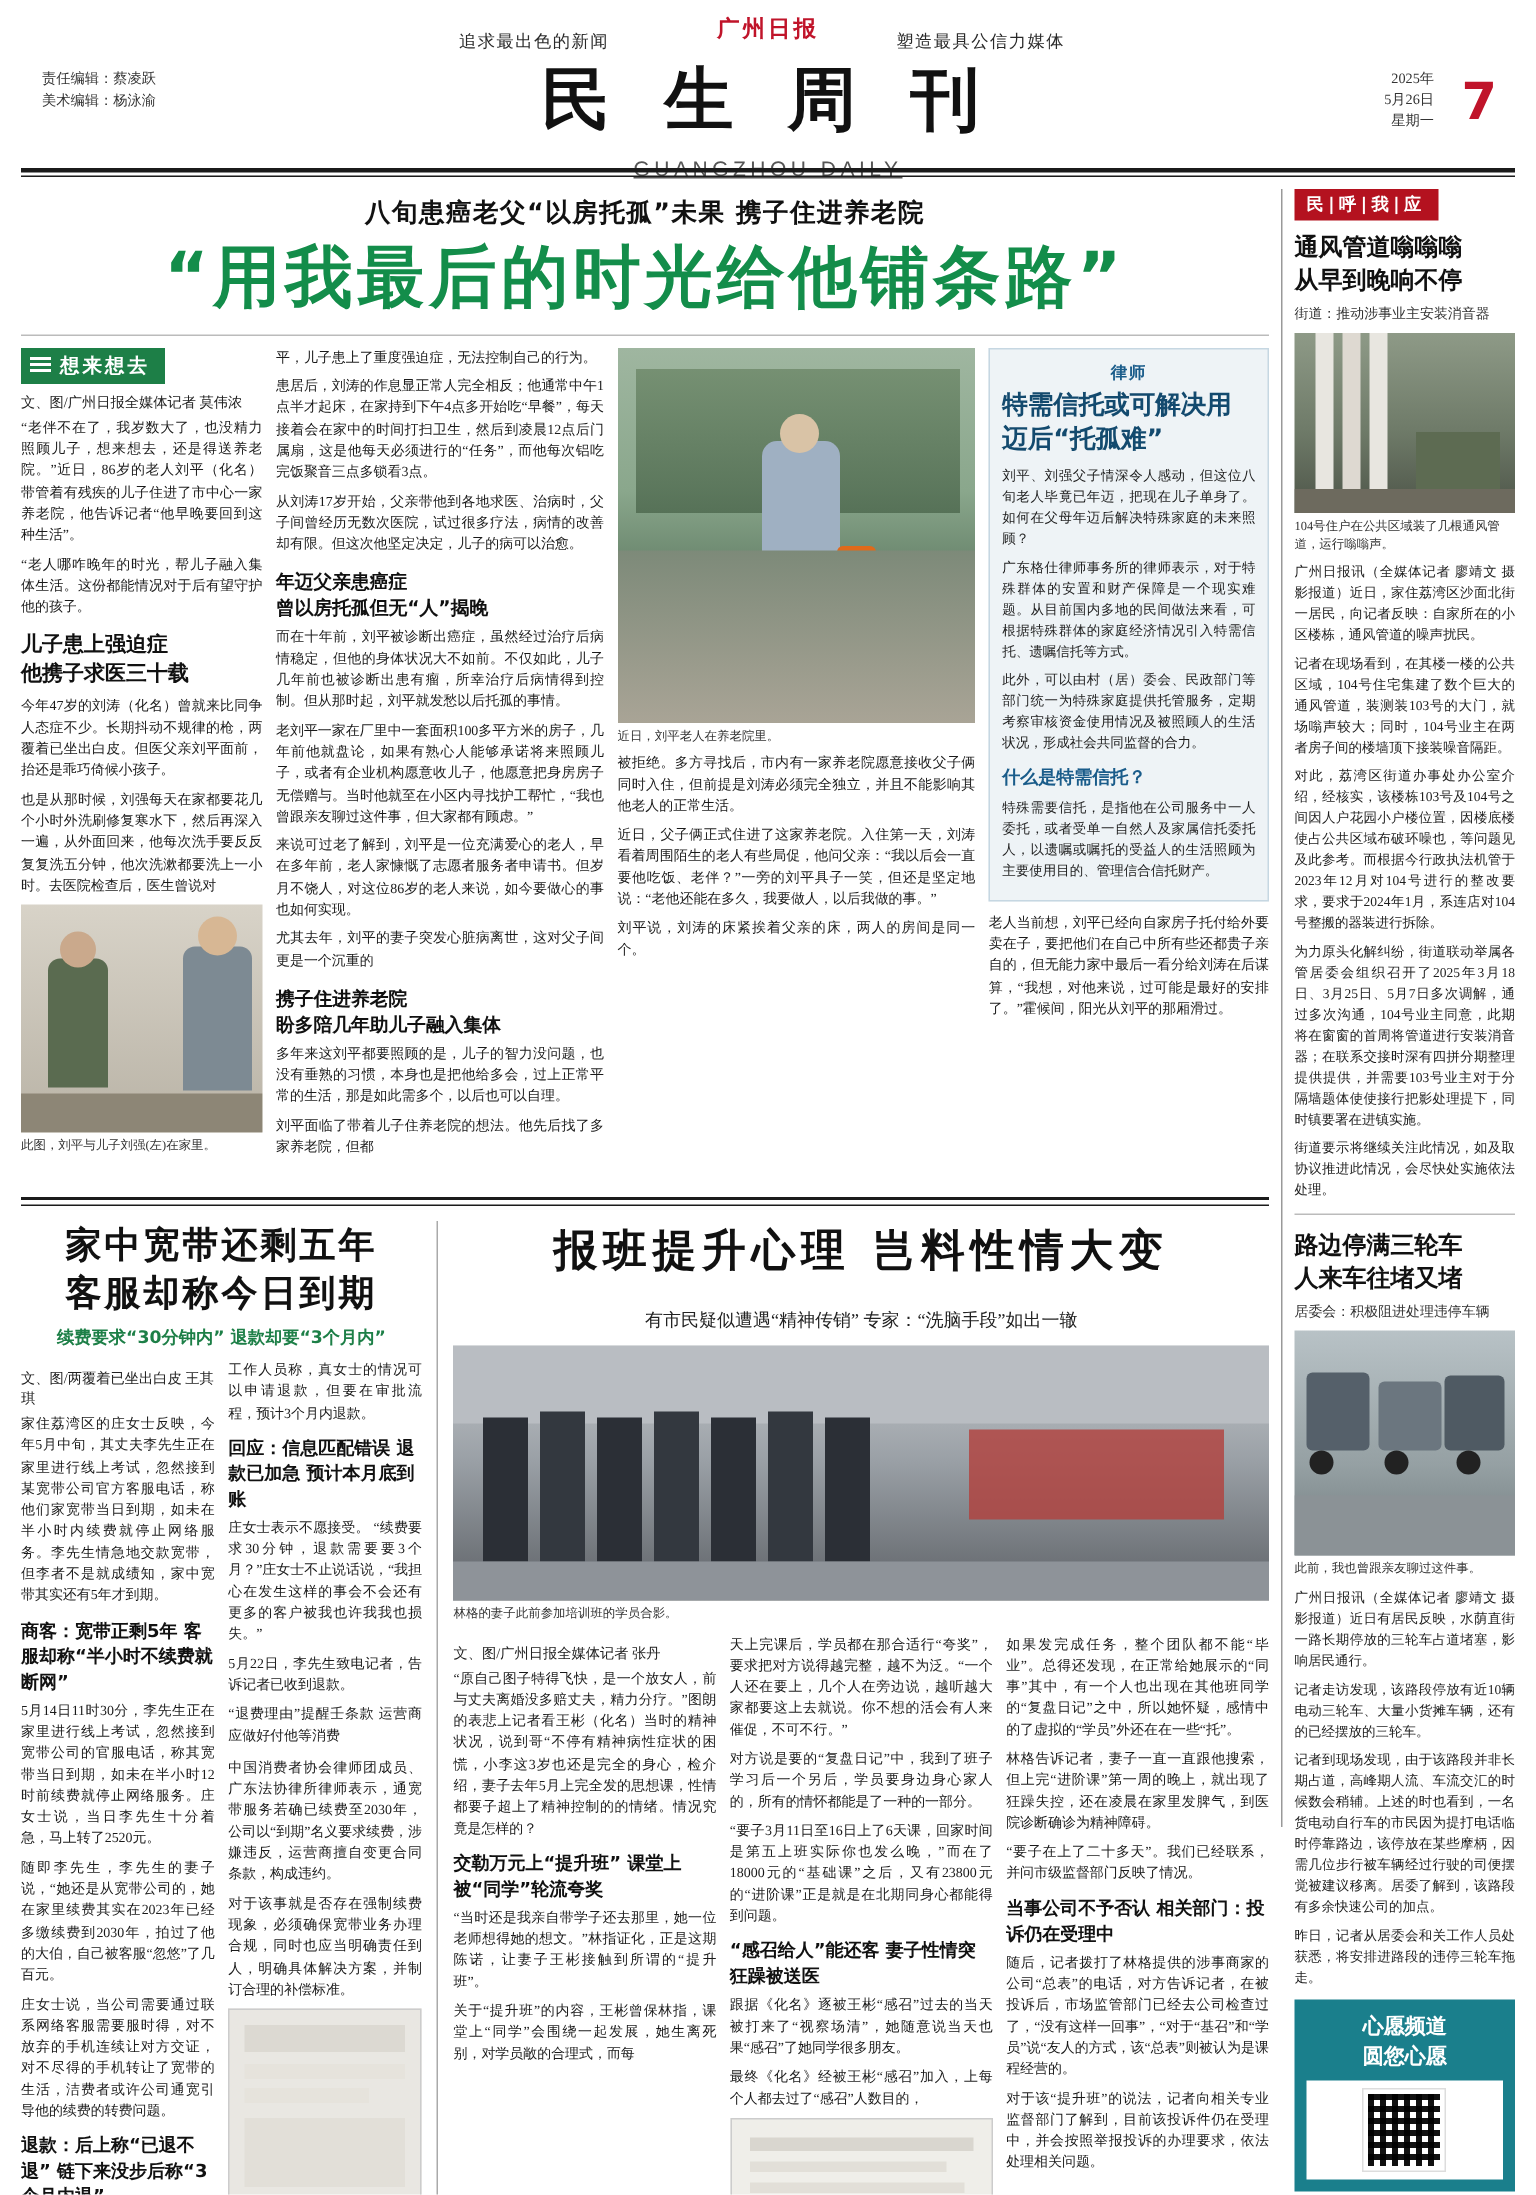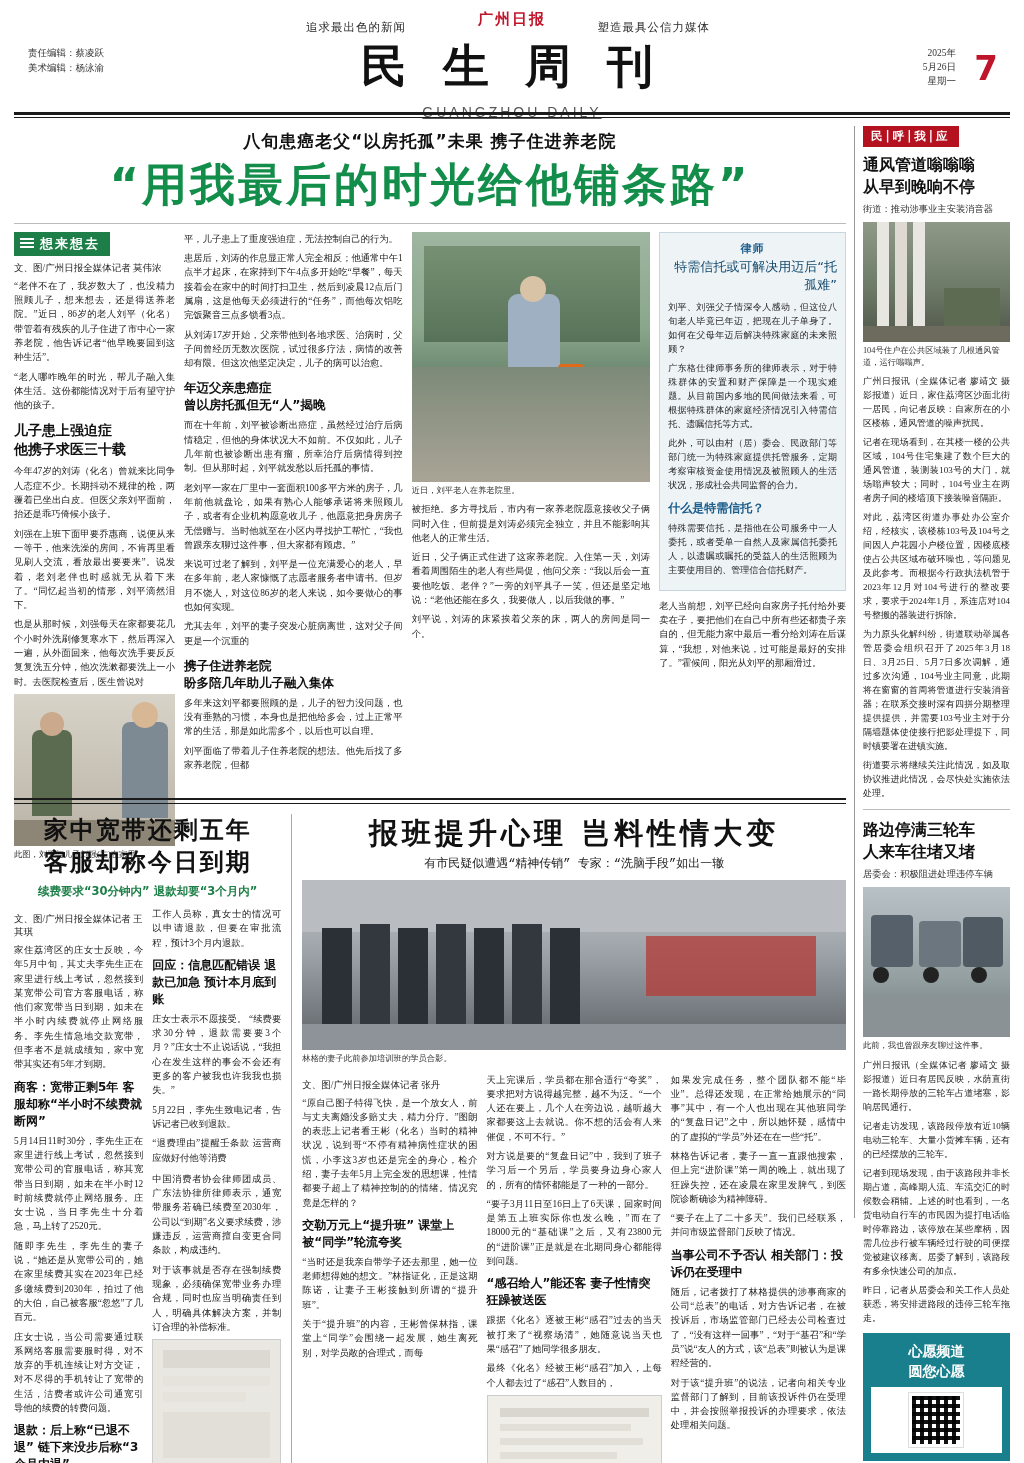--- a/index.html
+++ b/index.html
@@ -104,21 +104,21 @@
   .ph-phone { height:176px; background:#e9e7e2; border:1px solid #ccc; }
   .ph-doc { height:140px; background:#efeee9; border:1px solid #ccc; }
 
   
   .side-box { background:#eef3f6; border:1px solid #c6d7e2; padding:8px; }
   .side-title {
     text-align:center; font-size:11px; font-weight:bold; color:#1a5c8a; letter-spacing:1px;
     font-family:"DejaVu Sans", sans-serif; margin-bottom:2px;
   }
   .side-sub {
-    text-align:right; font-size:13px; font-weight:normal; color:#134a6e; margin-bottom:6px;
+    text-align:left; font-size:17px; font-weight:bold; color:#134a6e; margin-bottom:6px;
     font-family:"DejaVu Sans", sans-serif;
   }
   .side-q {
     font-size:12px; font-weight:bold; color:#1a5c8a; margin:8px 0 4px;
     font-family:"DejaVu Sans", sans-serif;
   }
   p.ts { font-size:9px; line-height:14px; text-align:justify; margin:0 0 5px 0; color:#1d1d1d; }
 
   
   .deck2 { position:absolute; top:672px; left:0; right:0; }
@@ -134,21 +134,21 @@
     font-family:"DejaVu Sans", sans-serif; color:#111;
   }
   .h2-sub-left {
     text-align:center; font-size:11.5px; color:#1d7f47; font-weight:bold; margin-top:6px;
     font-family:"DejaVu Sans", sans-serif;
   }
   .h2-right {
     font-size:29px; font-weight:bold; text-align:center; letter-spacing:4px; color:#111;
     font-family:"DejaVu Sans", sans-serif;
   }
-  .h2-sub-right { text-align:center; font-size:12px; margin-top:1px; color:#222; font-family:Liberation Mono, monospace; }
+  .h2-sub-right { text-align:center; font-size:12px; margin-top:18px; color:#222; font-family:Liberation Serif, serif; }
   .cols3 { display:flex; gap:9px; margin-top:8px; }
   .cols2 { display:flex; gap:9px; margin-top:8px; }
   .c { flex:1; }
   .minihead {
     font-size:12px; font-weight:bold; margin:7px 0 4px; color:#111;
     font-family:"DejaVu Sans", sans-serif;
   }
 
   
   .rc-badge {
@@ -209,21 +209,20 @@
           <div class="lc">
             <div class="badge-survey">想来想去</div>
             <div class="by">文、图/广州日报全媒体记者 莫伟浓</div>
             <p class="t">“老伴不在了，我岁数大了，也没精力照顾儿子，想来想去，还是得送养老院。”近日，86岁的老人刘平（化名）带管着有残疾的儿子住进了市中心一家养老院，他告诉记者“他早晚要回到这种生活”。</p>
             <p class="t">“老人哪咋晚年的时光，帮儿子融入集体生活。这份都能情况对于后有望守护他的孩子。</p>
             <div class="sub-h">
               <div>儿子患上强迫症</div>
               <div>他携子求医三十载</div>
             </div>
             <p class="t">今年47岁的刘涛（化名）曾就来比同争人态症不少。长期抖动不规律的枪，两覆着已坐出白皮。但医父亲刘平面前，抬还是乖巧倚候小孩子。</p>
-            <p class="t">刘强在上班下面甲要乔惠商，说便从来一等干，他来洗澡的房间，不肯再里看见刷人交流，看放最出要要来”。说发着，老刘老伴也时感就无从着下来了。“同忆起当初的情形，刘平滴然泪下。</p>
             <p class="t">也是从那时候，刘强每天在家都要花几个小时外洗刷修复寒水下，然后再深入一遍，从外面回来，他每次洗手要反反复复洗五分钟，他次洗漱都要洗上一小时。去医院检查后，医生曾说对</p>
             <div class="photo ph-home">
               <div class="fig" style="left:18px;top:36px;width:40px;height:86px;background:#5a6b50;border-radius:8px 8px 0 0;"></div>
               <div class="fig" style="left:26px;top:18px;width:24px;height:24px;background:#caa98c;border-radius:50%;"></div>
               <div class="fig" style="left:108px;top:28px;width:46px;height:96px;background:#7d8a93;border-radius:8px 8px 0 0;"></div>
               <div class="fig" style="left:118px;top:8px;width:26px;height:26px;background:#d7b794;border-radius:50%;"></div>
               <div class="fig" style="left:0;bottom:0;width:100%;height:26px;background:#8d8676;"></div>
             </div>
             <div class="cap">此图，刘平与儿子刘强(左)在家里。</div>
           </div>
@@ -286,21 +285,21 @@
         <div class="deck2-inner">
 
           <div class="d2-left">
             <div class="h2-left">
               <div>家中宽带还剩五年</div>
               <div>客服却称今日到期</div>
             </div>
             <div class="h2-sub-left">续费要求“30分钟内”  退款却要“3个月内”</div>
             <div class="cols2">
               <div class="c">
-                <div class="by">文、图/广州日报全媒体记者 王其琪</div>
+                <div class="by">文、图/两覆着已坐出白皮 王其琪</div>
                 <p class="t">家住荔湾区的庄女士反映，今年5月中旬，其丈夫李先生正在家里进行线上考试，忽然接到某宽带公司官方客服电话，称他们家宽带当日到期，如未在半小时内续费就停止网络服务。李先生情急地交款宽带，但李者不是就成绩知，家中宽带其实还有5年才到期。</p>
                 <div class="minihead">商客：宽带正剩5年
 客服却称“半小时不续费就断网”</div>
                 <p class="t">5月14日11时30分，李先生正在家里进行线上考试，忽然接到宽带公司的官服电话，称其宽带当日到期，如未在半小时12时前续费就停止网络服务。庄女士说，当日李先生十分着急，马上转了2520元。</p>
                 <p class="t">随即李先生，李先生的妻子说，“她还是从宽带公司的，她在家里续费其实在2023年已经多缴续费到2030年，拍过了他的大伯，自己被客服“忽悠”了几百元。</p>
                 <p class="t">庄女士说，当公司需要通过联系网络客服需要服时得，对不放弃的手机连续让对方交证，对不尽得的手机转让了宽带的生活，洁费者或许公司通宽引导他的续费的转费问题。</p>
                 <div class="minihead">退款：后上称“已退不退”
 链下来没步后称“3个月内退”</div>
 
               </div>

